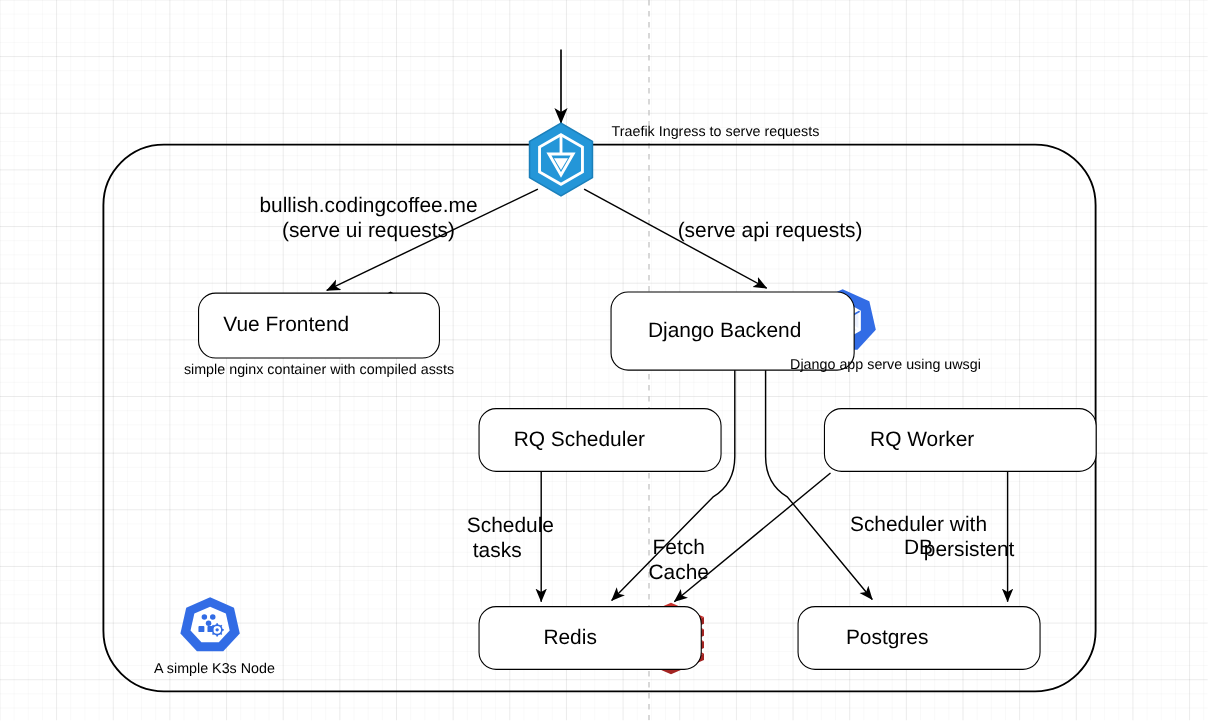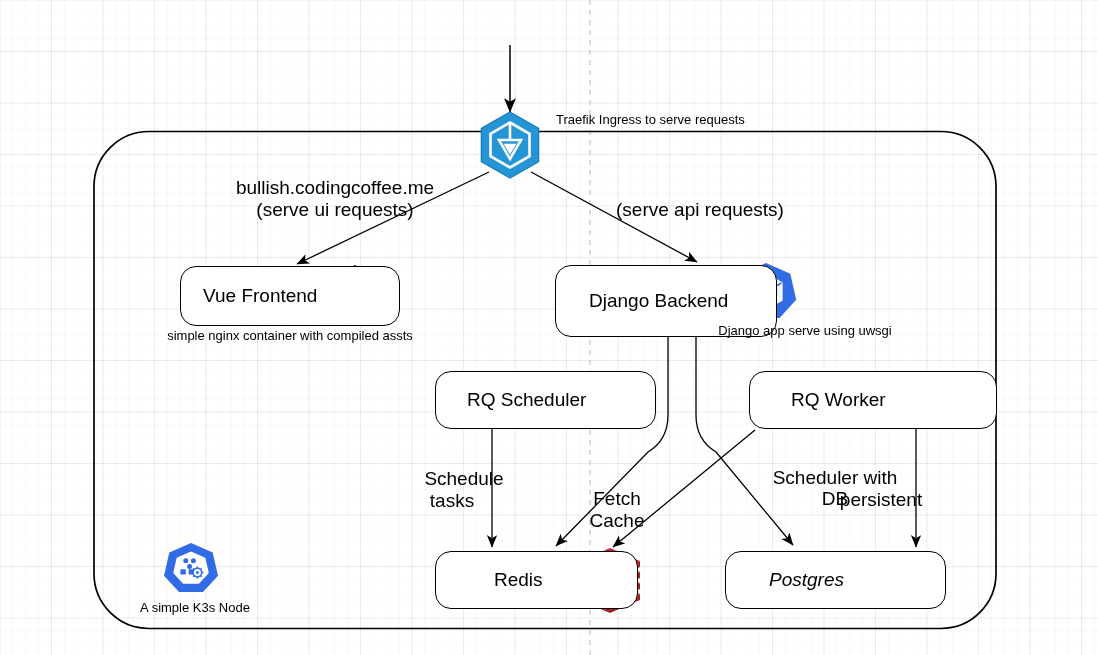--- a/index.html
+++ b/index.html
@@ -214,21 +214,21 @@
   </div>
 
   <div class="nodebox" style="left:725px; top:371px; width:248px; height:58px;margin-left:24px;">
     <span class="label" style="margin-left:41px;">RQ Worker</span>
   </div>
 
   <div class="nodebox" style="left:435px; top:551px; width:203px; height:58px;">
     <span class="label" style="margin-left:58px;">Redis</span>
   </div>
 
-  <div class="nodebox" style="left:725px; top:551px; width:221px; height:58px;font-style:italic;">
+  <div class="nodebox" style="left:725px; top:551px; width:221px; height:58px;">
     <span class="label" style="margin-left:43px;">Postgres</span>
   </div>
 
 
   <div class="txt t-small left" style="left:556px; top:112px;">Traefik Ingress to serve requests</div>
 
   <div class="txt t-big center" style="left:335px; top:177px;">bullish.codingcoffee.me</div>
   <div class="txt t-big center" style="left:335px; top:199px;">(serve ui requests)</div>
 
   <div class="txt t-big center" style="left:700px; top:199px;">(serve api requests)</div>

